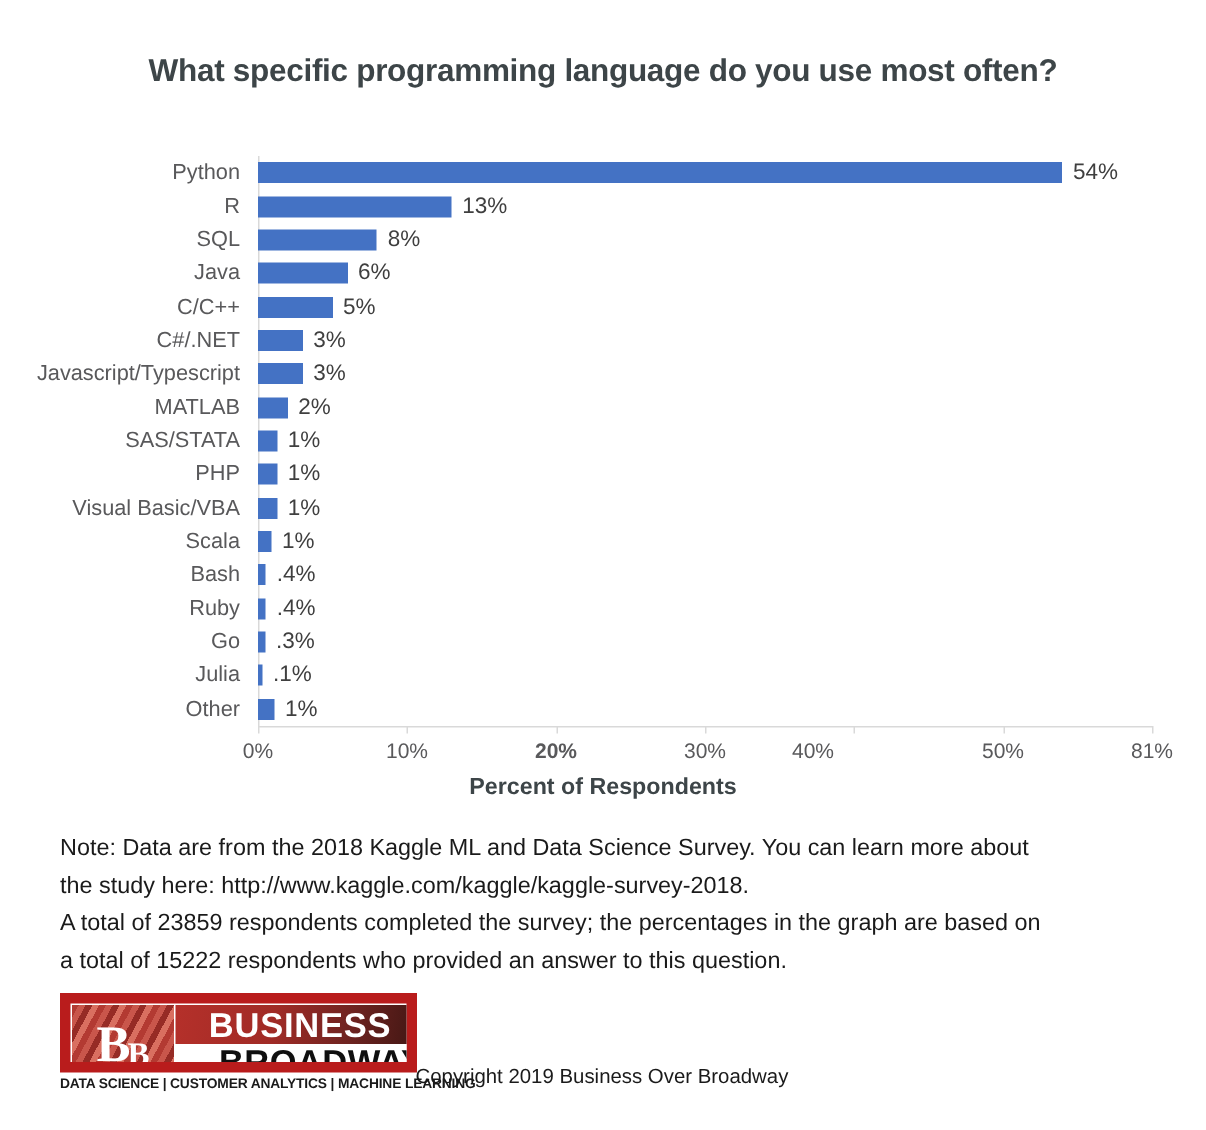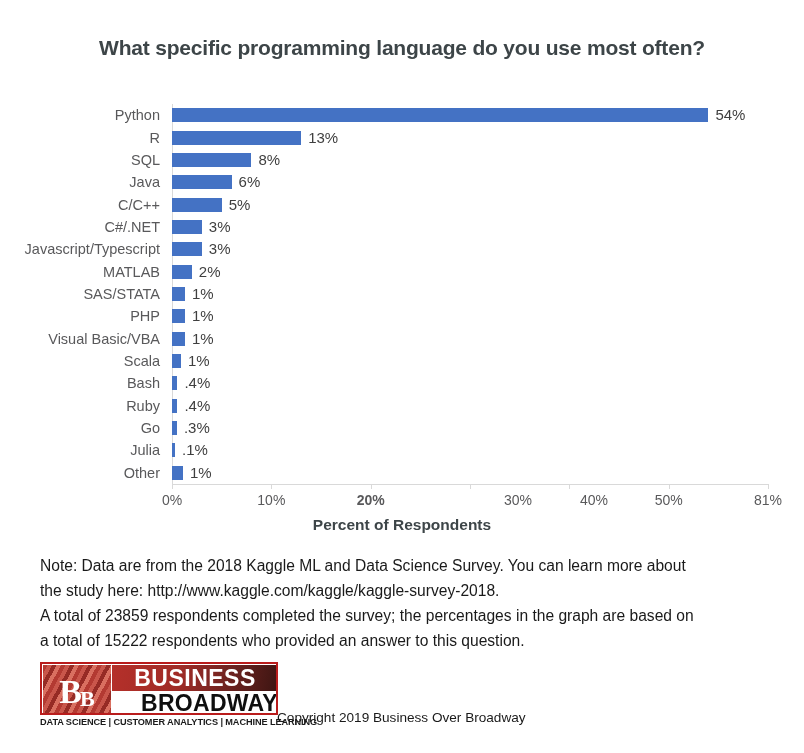--- a/index.html
+++ b/index.html
@@ -168,21 +168,21 @@
     top: 0;
     width: 238px;
     height: 72px;
   }
   #logo-main {
     position: absolute;
     left: 0;
     top: 0;
     width: 238px;
     height: 53px;
-    border: 2px solid #b91c1c;
+    border: 7px solid #b91c1c;
     box-sizing: border-box;
     background: #ffffff;
     overflow: hidden;
   }
   #logo-bb {
     position: absolute;
     left: 1px;
     top: 1px;
     width: 68px;
     height: 51px;
@@ -370,23 +370,23 @@
 
   <div id="x-axis">
     <div id="x-axis-line"></div>
   <div class="x-tick" style="left: 172px;"></div>
       <div class="x-tick-label" style="left: 172px;">0%</div>
       <div class="x-tick" style="left: 271.333px;"></div>
       <div class="x-tick-label" style="left: 271.333px;">10%</div>
       <div class="x-tick" style="left: 370.667px;"></div>
       <div class="x-tick-label" style="left: 370.667px; font-weight: bold;">20%</div>
       <div class="x-tick" style="left: 470px;"></div>
-      <div class="x-tick-label" style="left: 470px; margin-left: 48px;">30%</div>
+      <div class="x-tick-label" style="left: 470px;">30%</div>
       <div class="x-tick" style="left: 569.333px;"></div>
-      <div class="x-tick-label" style="left: 594px;">40%</div>
+      <div class="x-tick-label" style="left: 542px;">40%</div>
       <div class="x-tick" style="left: 668.667px;"></div>
       <div class="x-tick-label" style="left: 668.667px;">50%</div>
       <div class="x-tick" style="left: 768px;"></div>
       <div class="x-tick-label" style="left: 768px;">81%</div>
     </div>
 
   <div id="x-axis-title">Percent of Respondents</div>
 </div>
 
 <div id="note-block">

